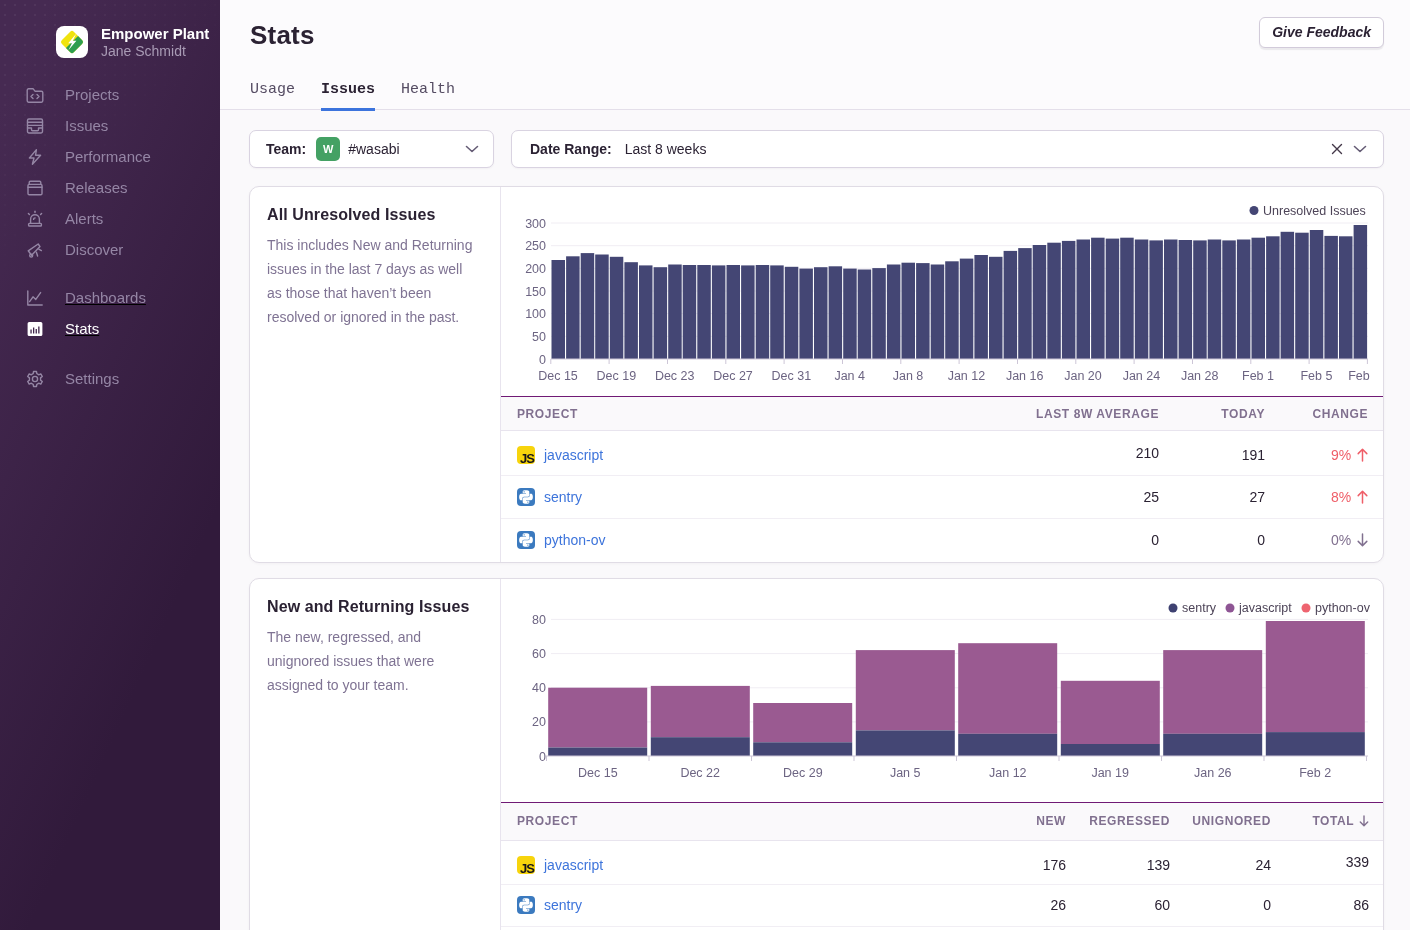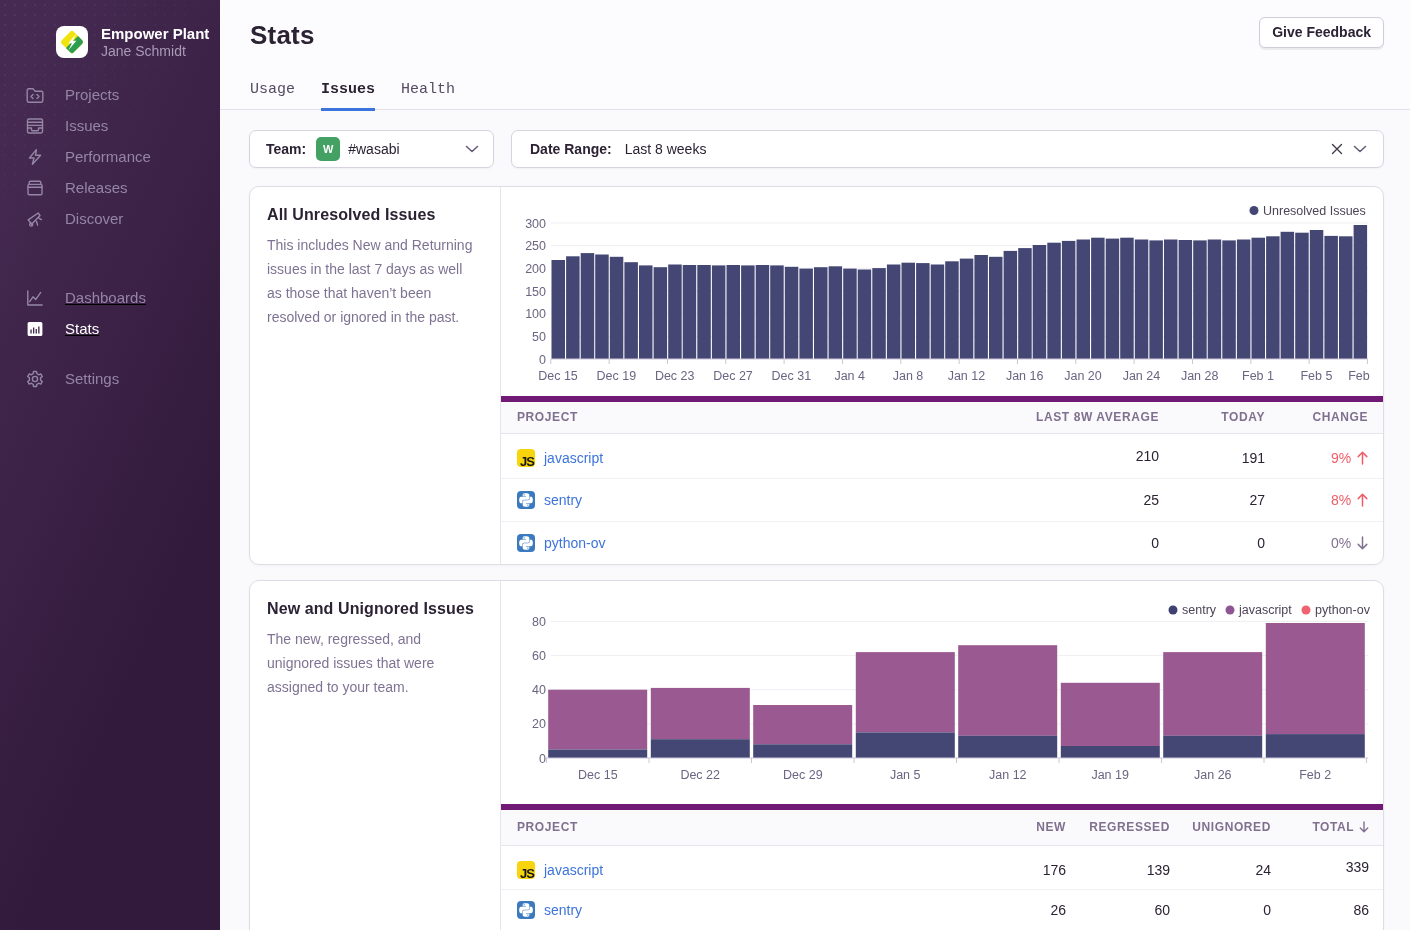--- a/index.html
+++ b/index.html
@@ -14,21 +14,21 @@
 .nav { position:absolute; left:0; top:79px; width:248px; }
 .nav2 { top:282px;text-decoration:underline; }
 .nav3 { top:363px; }
 .navitem { height:31px; display:flex; align-items:center; color:#9586a5; font-size:15px; }
 .navitem svg { margin-left:26px; width:18px; height:18px; flex:none; }
 .navitem span { margin-left:21px; }
 .navitem.active { color:#fff; }
 .main { margin-left:220px; position:relative; }
 .pagehead { background:#fcfbfd; position:relative; }
 .htitle { font-size:26px; font-weight:bold; color:#2b2233; padding:20px 0 0 30px; letter-spacing:0.2px; }
-.feedback { position:absolute; right:26px; top:17px; height:31px; background:#fff; border:1px solid #d2cbda; border-radius:6px; font-size:14px; font-weight:bold; color:#2b2233; padding:0 12px; line-height:29px; box-shadow:0 2px 1px rgba(43,34,51,0.08); }
+.feedback { position:absolute; right:26px; top:17px; height:31px; background:#fff; border:1px solid #d2cbda; border-radius:6px; font-size:14px; font-weight:bold; color:#2b2233; padding:0 12px; line-height:29px; box-shadow:0 2px 1px rgba(43,34,51,0.08);font-style:italic; }
 .tabs { display:flex; padding-left:30px; margin-top:30px; border-bottom:1px solid #e4dfea; }
 .tab { font-size:15px; color:#554c63; padding-bottom:10px; margin-right:26px;font-family:Liberation Mono, monospace; }
 .tab.active { color:#2b2233; font-weight:bold; border-bottom:3px solid #3c74dd; margin-bottom:-2px; }
 .content { padding:20px 26px 0 29px; background:#faf9fb; }
 .filters { display:flex; gap:17px; }
 .ctrl { height:38px; background:#fff; border:1px solid #d9d3e1; border-radius:7px; display:flex; align-items:center; box-shadow:0 1px 2px rgba(43,34,51,0.04);justify-content:flex-end; }
 .teamctrl { width:245px; padding:0 14px 0 16px; }
 .datectrl { flex:1; padding:0 16px 0 18px; }
 .clabel { font-size:14px; font-weight:bold; color:#2b2233; }
 .wbadge { width:24px; height:24px; border-radius:5px; background:#44a164; color:#fff; font-size:11px; font-weight:bold; text-align:center; line-height:24px; margin:0 8px 0 10px; }
@@ -40,21 +40,21 @@
 .pdesc { font-size:14px; line-height:24px; color:#7f7393; margin-top:9px; }
 .pright { position:relative; }
 svg.chart { display:block; }
 svg.chart text { font-size:12.5px; fill:#6c6482; font-family:"Liberation Sans", sans-serif; }
 svg.chart .grid { stroke:#f0edf3; stroke-width:1; }
 svg.chart .axis { stroke:#cdc6d7; stroke-width:1; }
 svg.chart .tick { stroke:#cdc6d7; stroke-width:1; }
 svg.chart .bars rect { fill:#444674; }
 svg.chart .leg { font-size:12.5px; fill:#4d4458; }
 table.stats { width:100%; border-collapse:collapse; table-layout:fixed; }
-table.stats th { background:#faf9fb; font-size:12px; font-weight:bold; color:#80708f; text-transform:uppercase; letter-spacing:0.6px; text-align:right; height:34px; border-top:6px solid #701a75; border-bottom:1px solid #e8e4ee; padding:0; }
+table.stats th { background:#faf9fb; font-size:12px; font-weight:bold; color:#80708f; text-transform:uppercase; letter-spacing:0.6px; text-align:right; height:34px; border-top:1px solid #701a75; border-bottom:1px solid #e8e4ee; padding:0; }
 table.stats th.pl { text-align:left; padding-left:16px; }
 table.stats td { font-size:14px; color:#2b2233; text-align:right; border-bottom:1px solid #f1eef4; padding:0; }
 table.stats tr:last-child td { border-bottom:none; }
 table.stats td.pl { text-align:left; padding-left:16px; }
 table.stats td.chg-up { color:#ef5e68; }
 table.stats td.chg-0 { color:#80708f; }
 tr.h38 th { height:38px; }
 .pcell { display:flex; align-items:center; }
 .picon { width:18px; height:18px; border-radius:4px; flex:none; position:relative; }
 .jsicon { background:#f7d40c; }
@@ -106,20 +106,31 @@
         </svg>
         <span>Performance</span>
       </div>
     <div class="navitem">
         <svg viewBox="0 0 18 18" fill="none" stroke="#9586a5" stroke-width="1.4" stroke-linecap="round" stroke-linejoin="round">
           <rect x="2" y="5.4" width="14" height="10.4" rx="1.2"></rect>
           <path d="M3.2 5.2 V3.4 a1.2 1.2 0 0 1 1.2 -1.2 h9.2 a1.2 1.2 0 0 1 1.2 1.2 V5.2"></path>
           <path d="M2 8.2 H16"></path>
         </svg>
         <span>Releases</span>
+      </div>
+    <div class="navitem">
+        <svg viewBox="0 0 18 18" fill="none" stroke="#9586a5" stroke-width="1.4" stroke-linecap="round" stroke-linejoin="round">
+          <path d="M4.6 13.4 V9.2 a4.4 4.4 0 0 1 8.8 0 v4.2"></path>
+          <rect x="2.6" y="13.4" width="12.8" height="2.6" rx="0.8"></rect>
+          <path d="M9 2.6 V1.2"></path>
+          <path d="M3.4 4.4 L2.4 3.4"></path>
+          <path d="M14.6 4.4 L15.6 3.4"></path>
+          <path d="M7.6 9.4 a1.5 1.5 0 0 1 1.5 -1.5"></path>
+        </svg>
+        <span>Alerts</span>
       </div>
     <div class="navitem">
         <svg viewBox="0 0 18 18" fill="none" stroke="#9586a5" stroke-width="1.4" stroke-linecap="round" stroke-linejoin="round">
           <path d="M2.2 9.8 L12.2 3 l1.8 2.6 L5.6 14.2 Z"></path>
           <path d="M12.8 8.2 l2.6 1.4"></path>
           <circle cx="5.2" cy="14.6" r="1.5"></circle>
           <path d="M10.4 11.2 l1.2 3.8"></path>
         </svg>
         <span>Discover</span>
       </div>
@@ -366,21 +377,21 @@
                     <path d="M5.5 1 V12.2 M1.2 8.4 L5.5 12.7 L9.8 8.4"></path>
                   </svg></td>
           </tr>
         </tbody>
           </table>
       </div>
     </div>
 
     <div class="panel" style="margin-top:15px; height:370px;">
       <div class="pleft">
-        <div class="ptitle">New and Unignored Issues</div>
+        <div class="ptitle">New and Returning Issues</div>
         <div class="pdesc">The new, regressed, and unignored issues that were assigned to your team.</div>
       </div>
       <div class="pright">
         <svg class="chart" width="884" height="223" viewBox="0 0 884 223">
           <g class="grid">
             <line x1="50" y1="40.4" x2="867" y2="40.4"></line>
             <line x1="50" y1="74.6" x2="867" y2="74.6"></line>
             <line x1="50" y1="108.8" x2="867" y2="108.8"></line>
             <line x1="50" y1="142.9" x2="867" y2="142.9"></line>
           </g>

